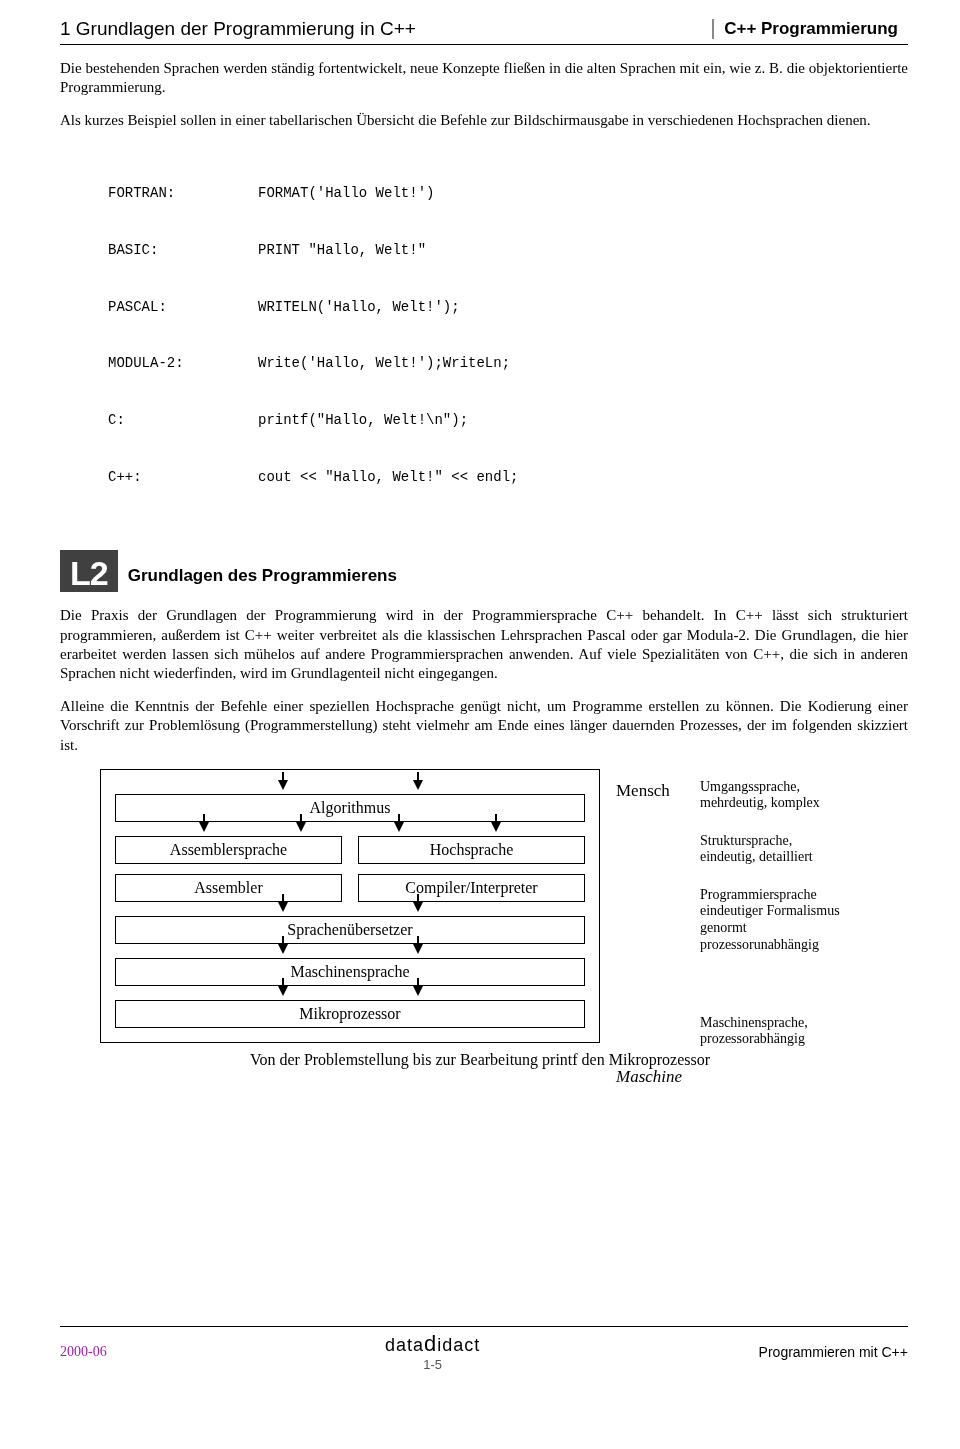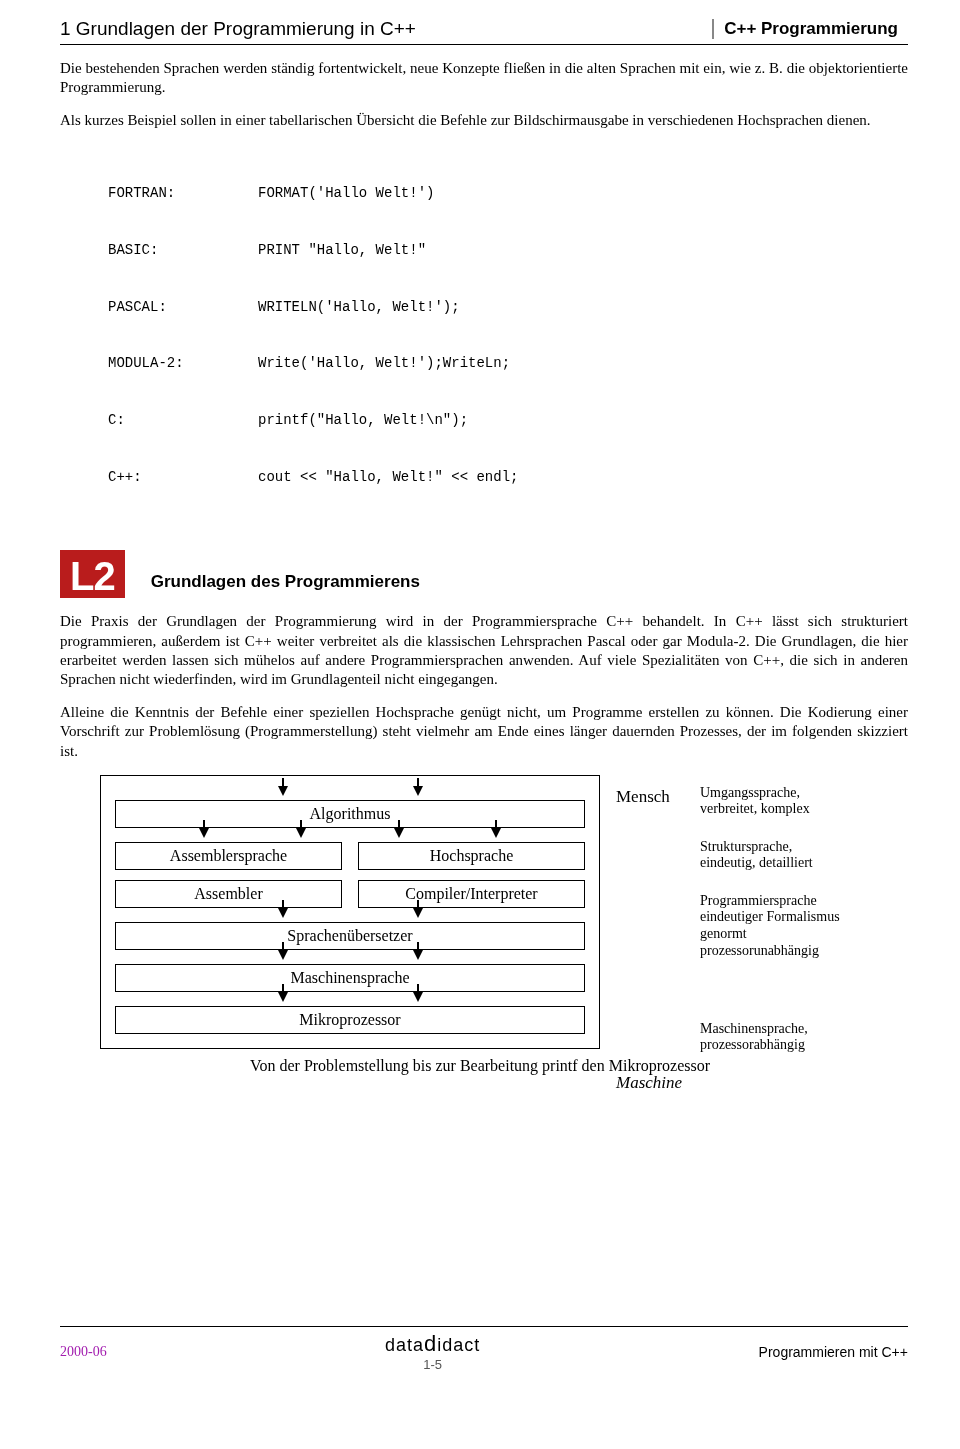--- a/index.html
+++ b/index.html
@@ -52,34 +52,34 @@
   }
   .code-row { display: flex; }
   .code-lang { width: 150px; }
   .l2-row {
     display: flex;
     align-items: flex-end;
     margin-top: 26px;
     margin-bottom: 6px;
   }
   .l2-badge {
-    background: #b91c1c;
+    background: #404040;
     color: #fff;
     font-family: "Century Gothic", "Trebuchet MS", Arial, sans-serif;
     font-weight: bold;
-    font-size: 40px;
+    font-size: 34px;
     line-height: 1;
     padding: 6px 10px 2px 10px;
     letter-spacing: -1px;
   }
   .l2-title {
     font-family: "Century Gothic", "Trebuchet MS", Arial, sans-serif;
     font-weight: bold;
     font-size: 17px;
-    margin-left: 26px;
+    margin-left: 10px;
     padding-bottom: 6px;
   }
   
   .diagram-wrap {
     margin: 14px 0 8px 40px;
     width: 760px;
     position: relative;
     font-family: "Times New Roman", Times, serif;
   }
   .diag-outer {
@@ -226,21 +226,21 @@
       <div class="dcell wide">Maschinensprache</div>
       <div class="arrow-down-wrap two">
           <span class="arrow-down"></span>
           <span class="arrow-down"></span>
         </div>
       <div class="dcell wide">Mikroprozessor</div>
     </div>
 
     <div class="side-col" style="left:516px; top:12px; font-size:17px;">Mensch</div>
     <div class="side-col" style="left:600px; top:10px; white-space:pre-line;">Umgangssprache,
-verbreitet, komplex</div>
+mehrdeutig, komplex</div>
     <div class="side-col" style="left:600px; top:64px; white-space:pre-line;">Struktursprache,
 eindeutig, detailliert</div>
     <div class="side-col" style="left:600px; top:118px; white-space:pre-line;">Programmiersprache
 eindeutiger Formalismus
 genormt
 prozessorunabhängig</div>
     <div class="side-col" style="left:600px; top:246px; white-space:pre-line;">Maschinensprache,
 prozessorabhängig</div>
     <div class="side-col" style="left:516px; top:298px; font-size:17px;font-style:italic;">Maschine</div>
 

